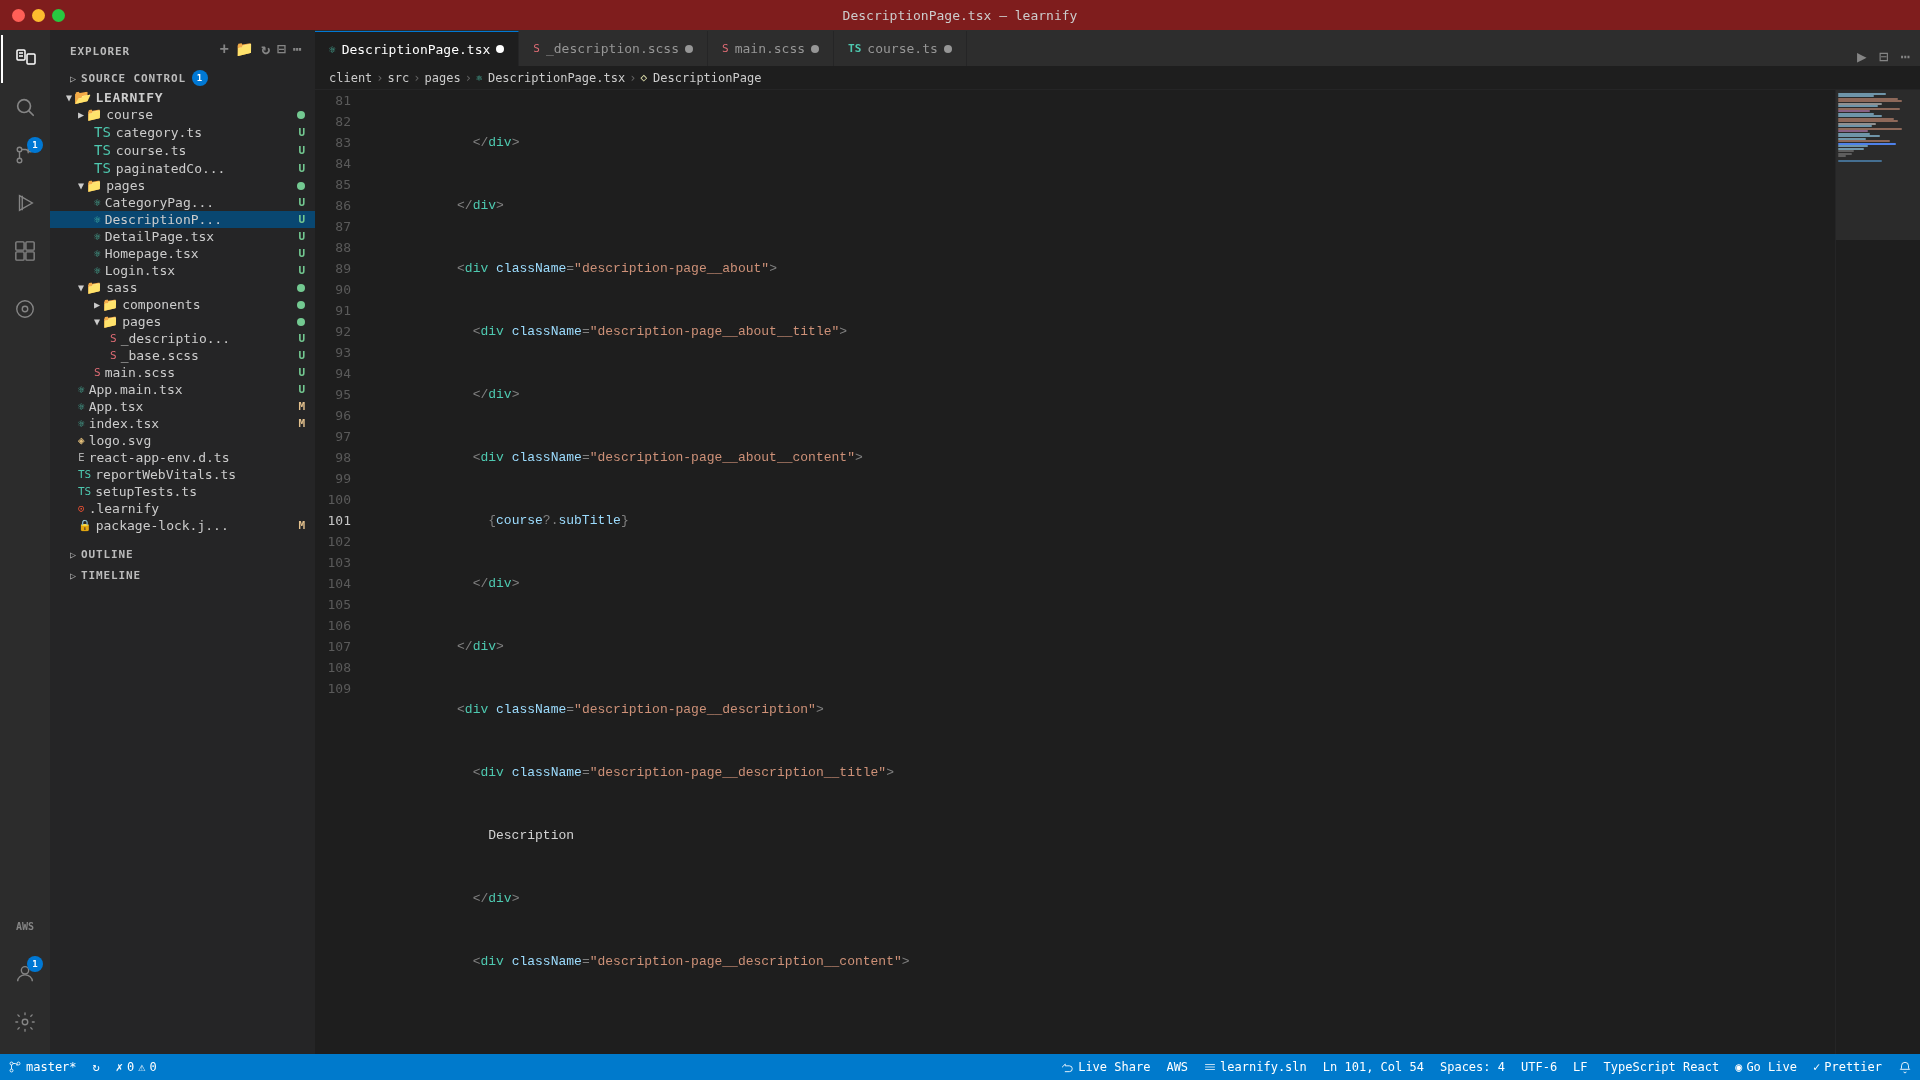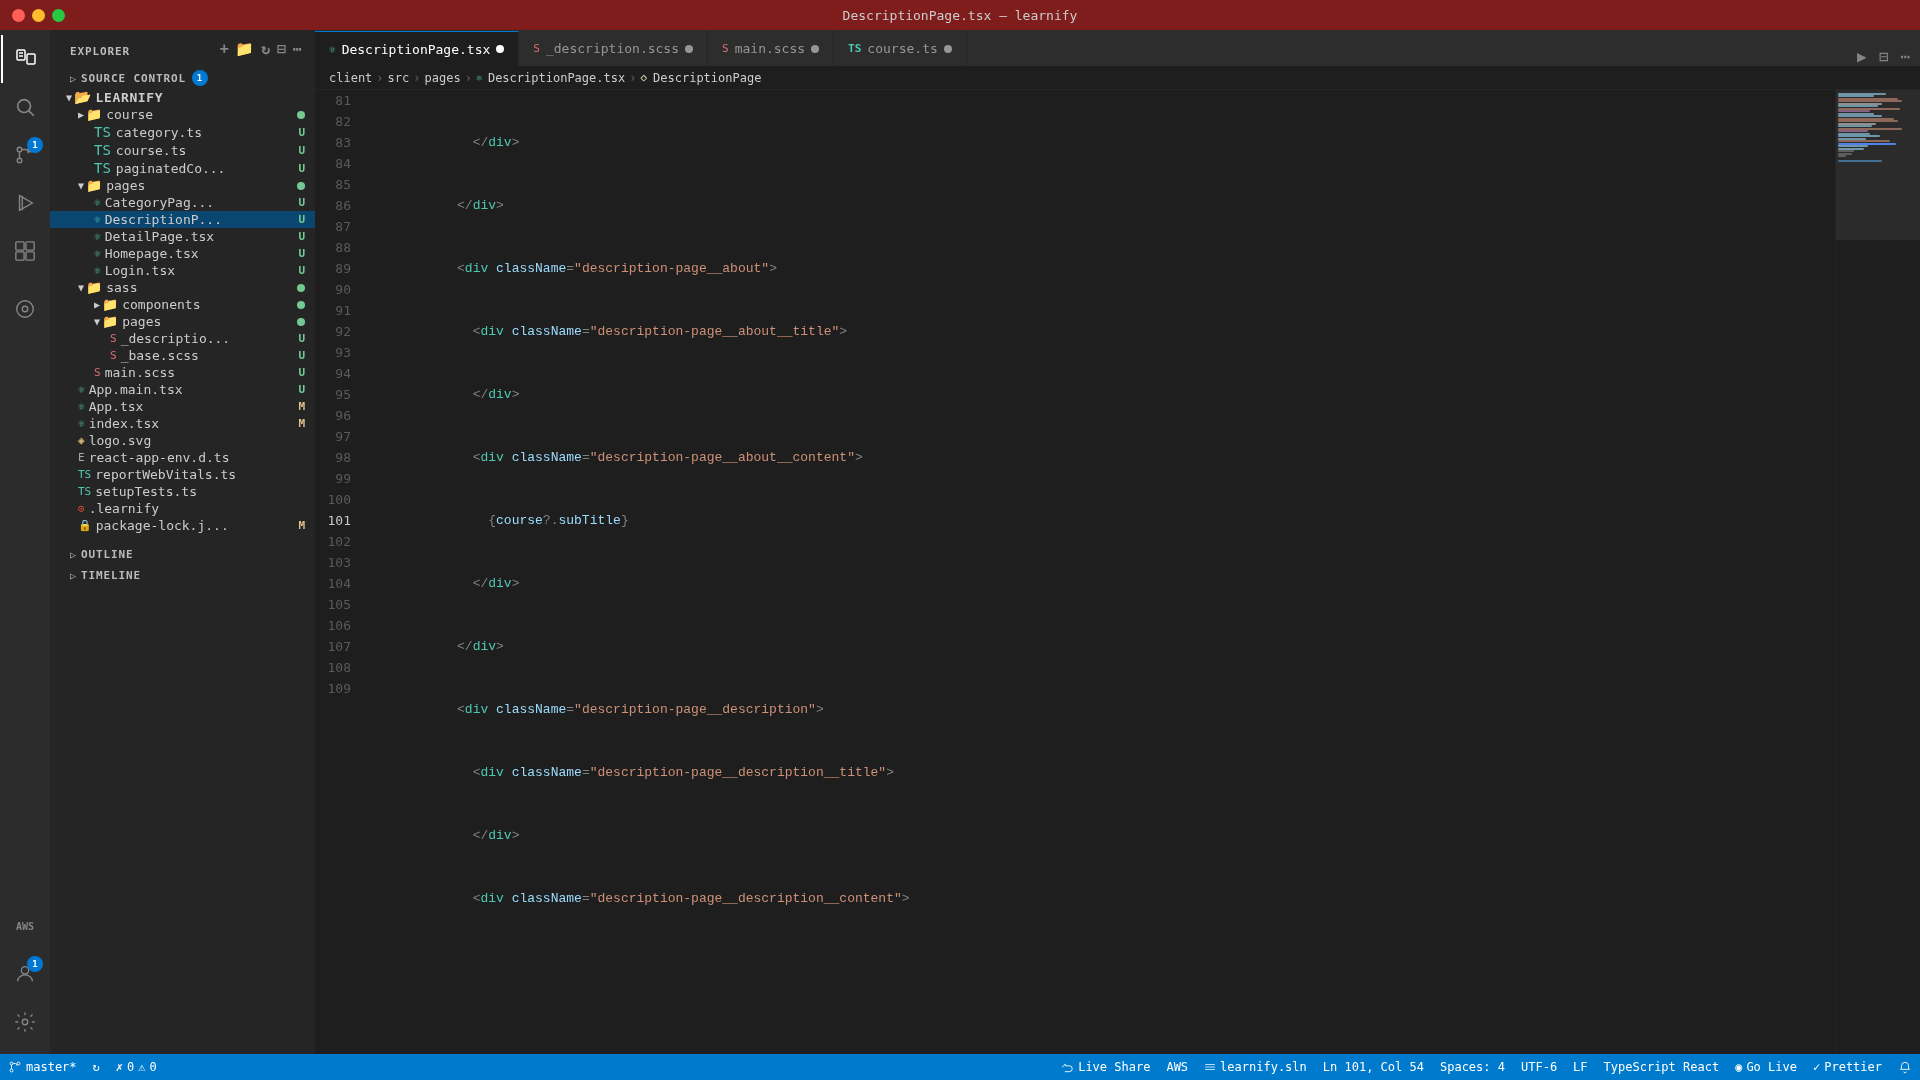--- a/index.html
+++ b/index.html
@@ -702,20 +702,21 @@
             <span class="code-line">          <span class="punc">&lt;/</span><span class="tag">div</span><span class="punc">&gt;</span></span>
             <span class="code-line">          <span class="punc">&lt;</span><span class="tag">div</span> <span class="attr">className</span><span class="punc">=</span><span class="str">"description-page__about"</span><span class="punc">&gt;</span></span>
             <span class="code-line">            <span class="punc">&lt;</span><span class="tag">div</span> <span class="attr">className</span><span class="punc">=</span><span class="str">"description-page__about__title"</span><span class="punc">&gt;</span></span>
             <span class="code-line">            <span class="punc">&lt;/</span><span class="tag">div</span><span class="punc">&gt;</span></span>
             <span class="code-line">            <span class="punc">&lt;</span><span class="tag">div</span> <span class="attr">className</span><span class="punc">=</span><span class="str">"description-page__about__content"</span><span class="punc">&gt;</span></span>
             <span class="code-line">              <span class="punc">{</span><span class="var">course</span><span class="punc">?.</span><span class="var">subTitle</span><span class="punc">}</span></span>
             <span class="code-line">            <span class="punc">&lt;/</span><span class="tag">div</span><span class="punc">&gt;</span></span>
             <span class="code-line">          <span class="punc">&lt;/</span><span class="tag">div</span><span class="punc">&gt;</span></span>
             <span class="code-line">          <span class="punc">&lt;</span><span class="tag">div</span> <span class="attr">className</span><span class="punc">=</span><span class="str">"description-page__description"</span><span class="punc">&gt;</span></span>
             <span class="code-line">            <span class="punc">&lt;</span><span class="tag">div</span> <span class="attr">className</span><span class="punc">=</span><span class="str">"description-page__description__title"</span><span class="punc">&gt;</span></span>
+            <span class="code-line">              <span class="plain">Description</span></span>
             <span class="code-line">            <span class="punc">&lt;/</span><span class="tag">div</span><span class="punc">&gt;</span></span>
             <span class="code-line">            <span class="punc">&lt;</span><span class="tag">div</span> <span class="attr">className</span><span class="punc">=</span><span class="str">"description-page__description__content"</span><span class="punc">&gt;</span></span>
             
             
             
             
             
             
             
             

